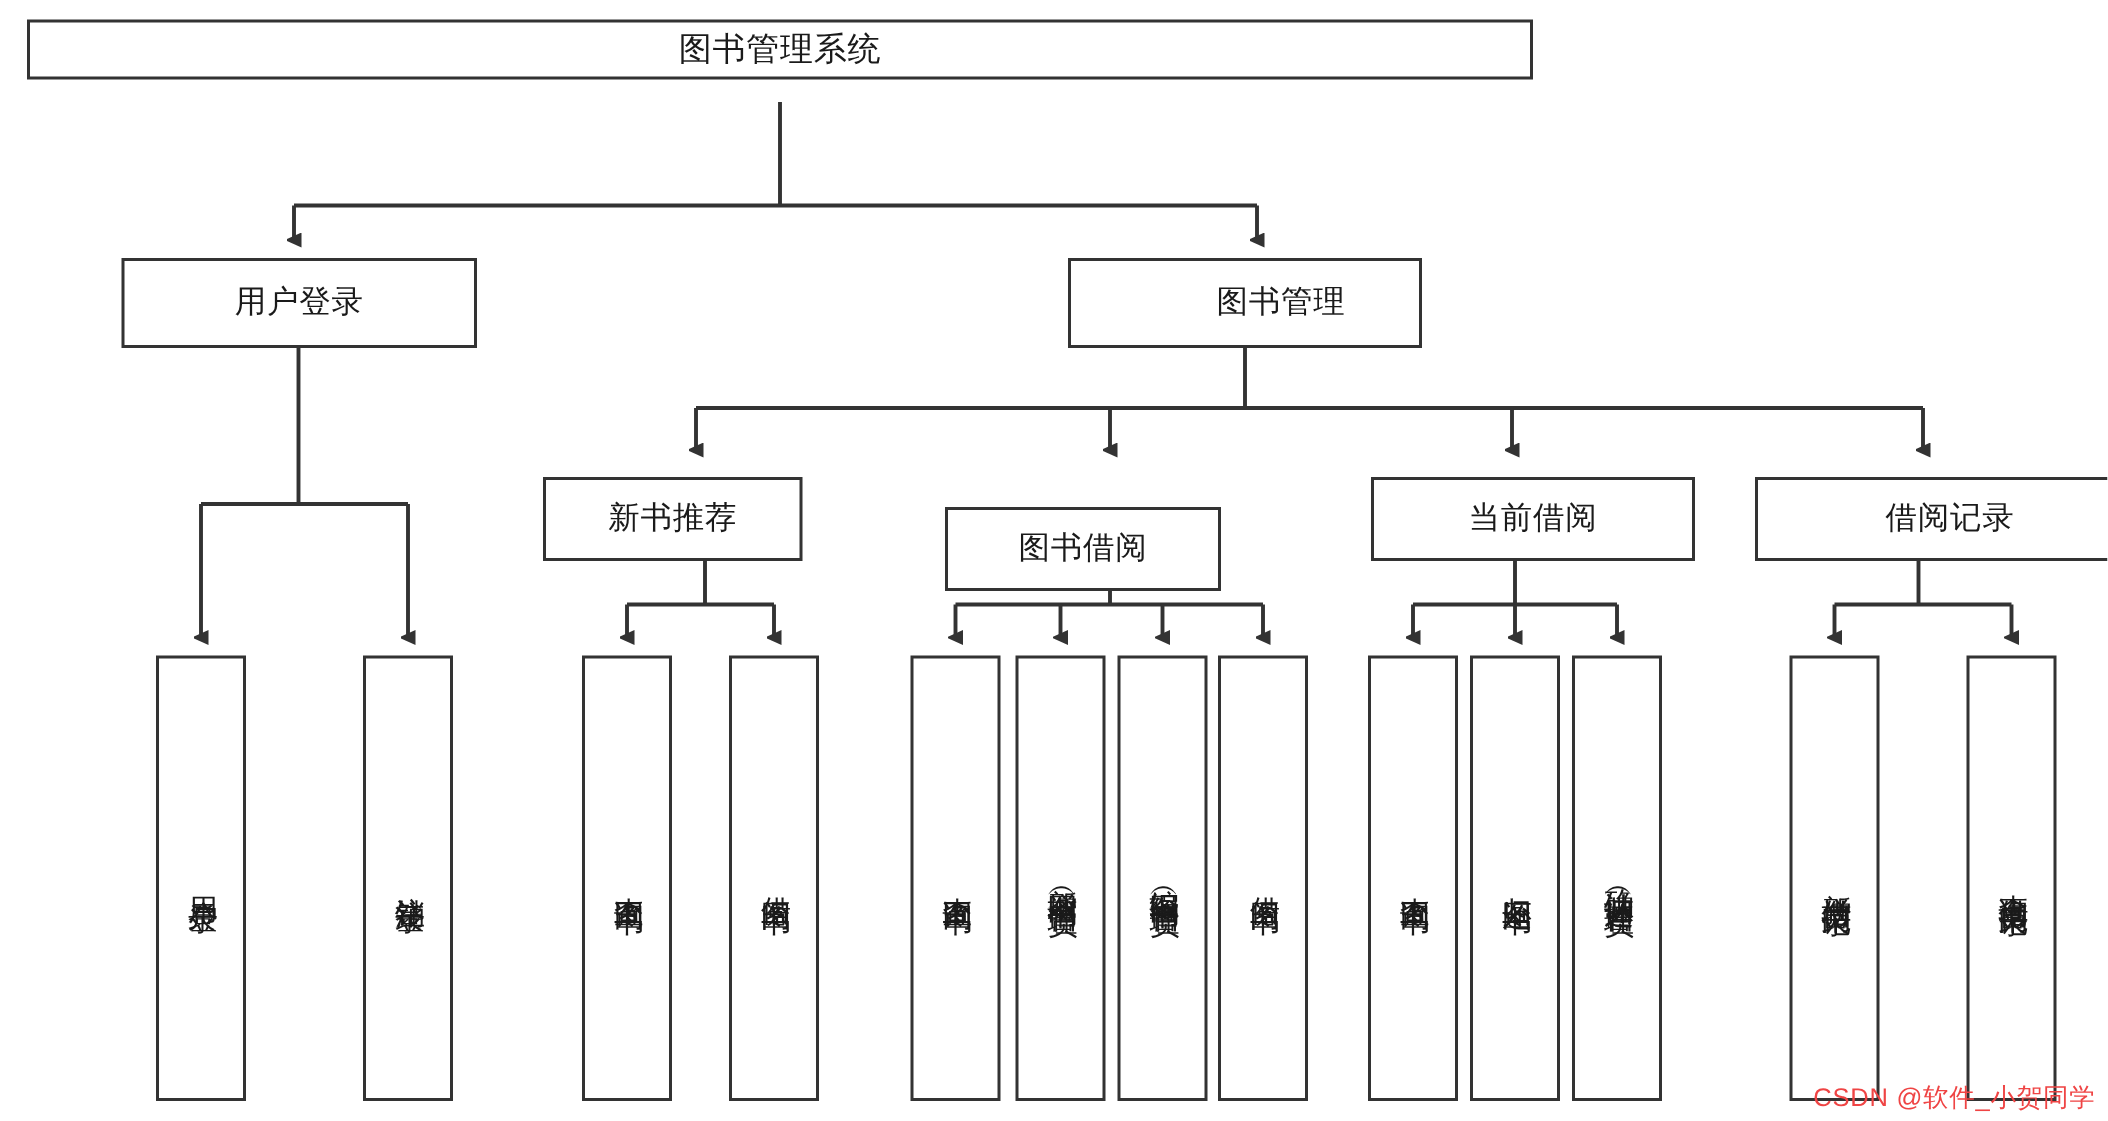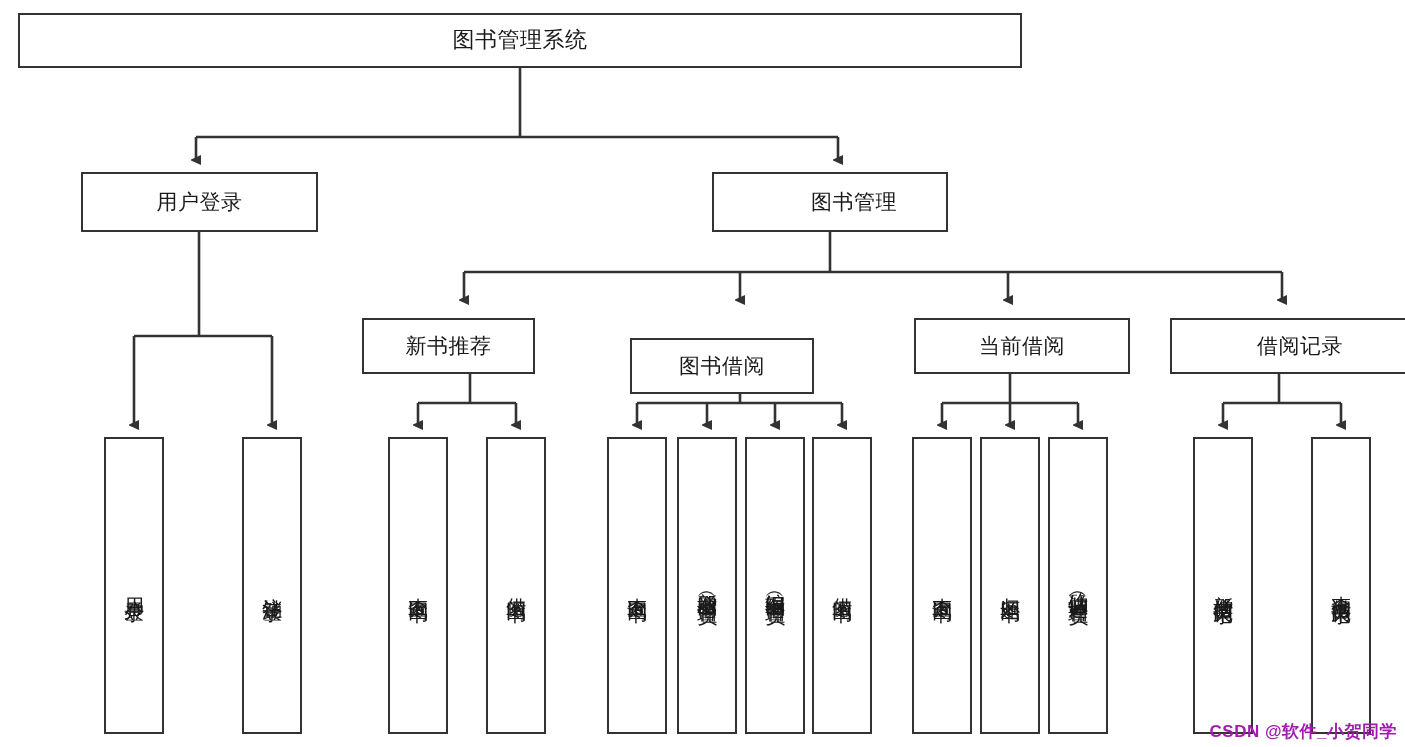--- a/index.html
+++ b/index.html
@@ -62,24 +62,23 @@
     line-height: 1.18;
     letter-spacing: 2px;
     white-space: nowrap;
     max-height: 100%;
   }
   #watermark {
     position: absolute;
     right: 8px;
     bottom: 4px;
     font-size: 17px;
-    color: #a21caf;
+    color: #ef4444;
     white-space: nowrap;
     letter-spacing: 0.5px;
-    font-weight: bold;
   }
 </style>
 </head>
 <body>
 
 <div id="canvas">
 
   <svg id="edges" viewBox="0 0 1405 747" width="1405" height="747" xmlns="http://www.w3.org/2000/svg">
     <defs>
       <marker id="arrow" markerWidth="10" markerHeight="10" refX="5" refY="5" orient="auto" markerUnits="userSpaceOnUse">
@@ -123,21 +122,21 @@
       <path d="M1010,403 L1010,425" marker-end="url(#arrow)"></path>
       <path d="M1078,403 L1078,425" marker-end="url(#arrow)"></path>
 
       <path d="M1279,374 L1279,403"></path>
       <path d="M1223,403 L1341,403"></path>
       <path d="M1223,403 L1223,425" marker-end="url(#arrow)"></path>
       <path d="M1341,403 L1341,425" marker-end="url(#arrow)"></path>
     </g>
   </svg>
 
-  <div class="node h root" style="left:18px; top:13px; width:1004px; height:55px;">
+  <div class="node h root" style="left:18px; top:13px; width:1004px; height:40px;">
     <span class="label">图书管理系统</span>
   </div>
 
   <div class="node h" style="left:81px; top:172px; width:237px; height:60px;">
     <span class="label">用户登录</span>
   </div>
   <div class="node h" style="left:712px; top:172px; width:236px; height:60px;padding-left:48px;">
     <span class="label">图书管理</span>
   </div>
 

